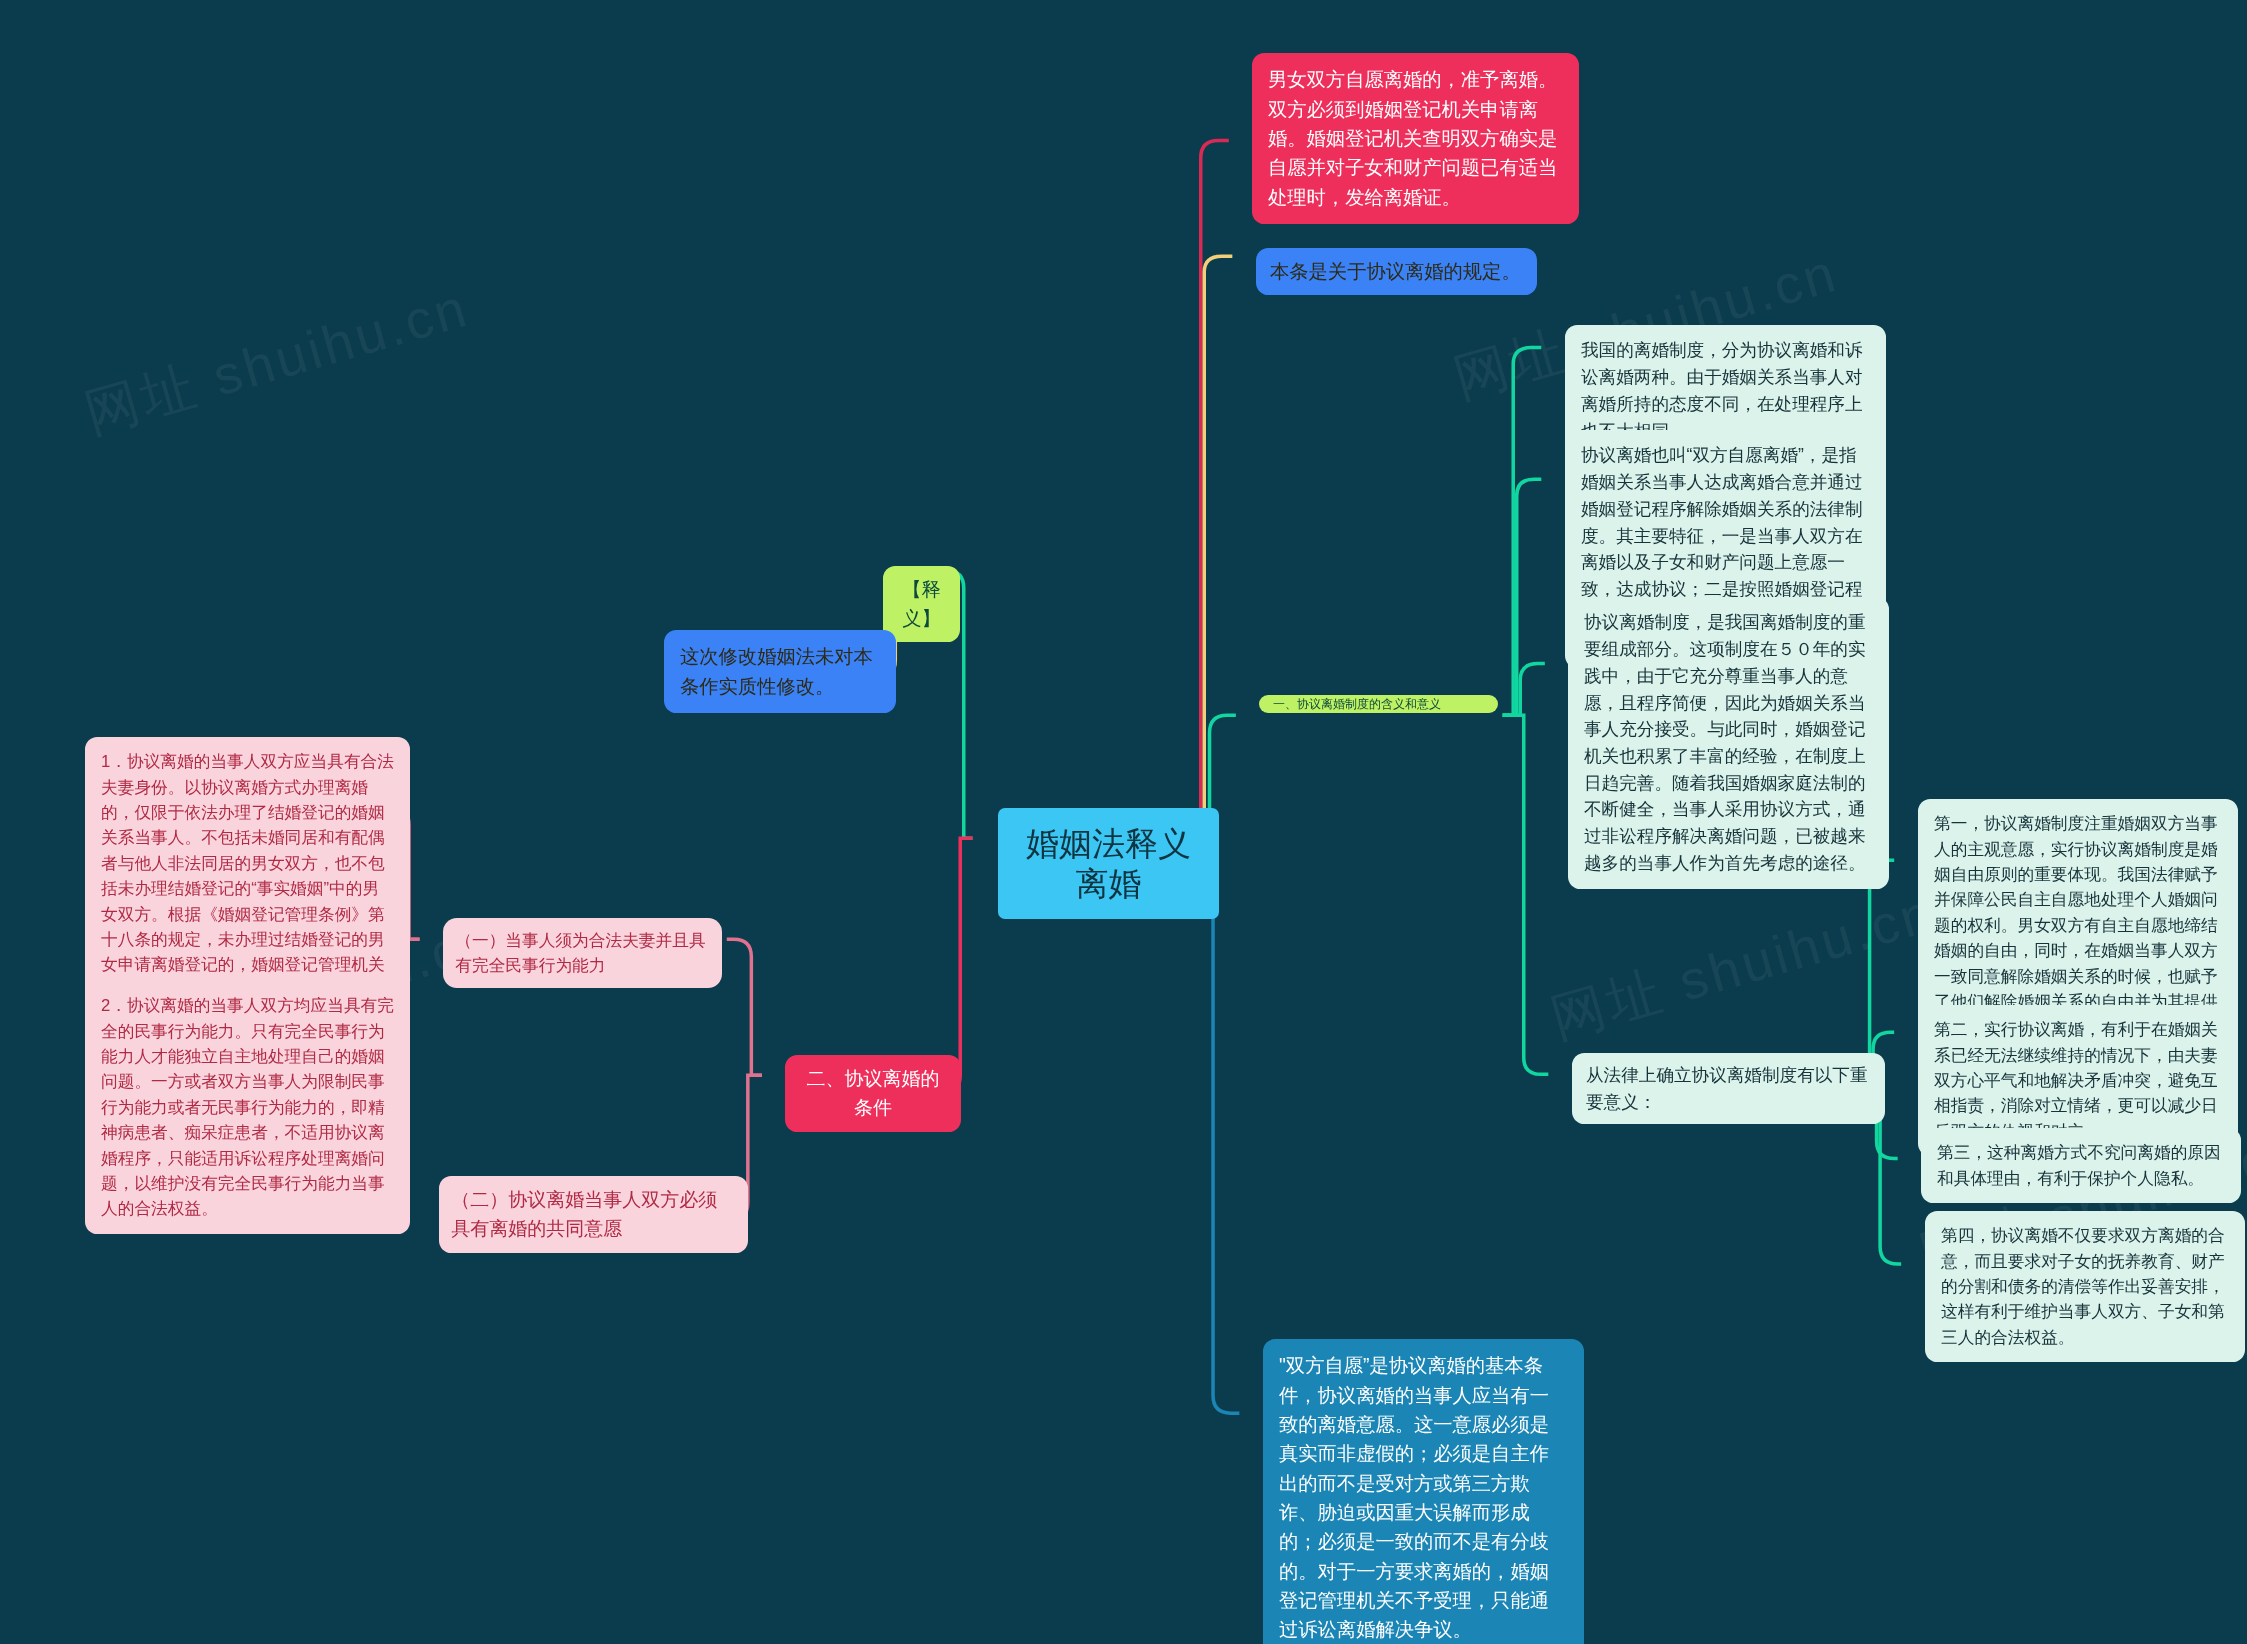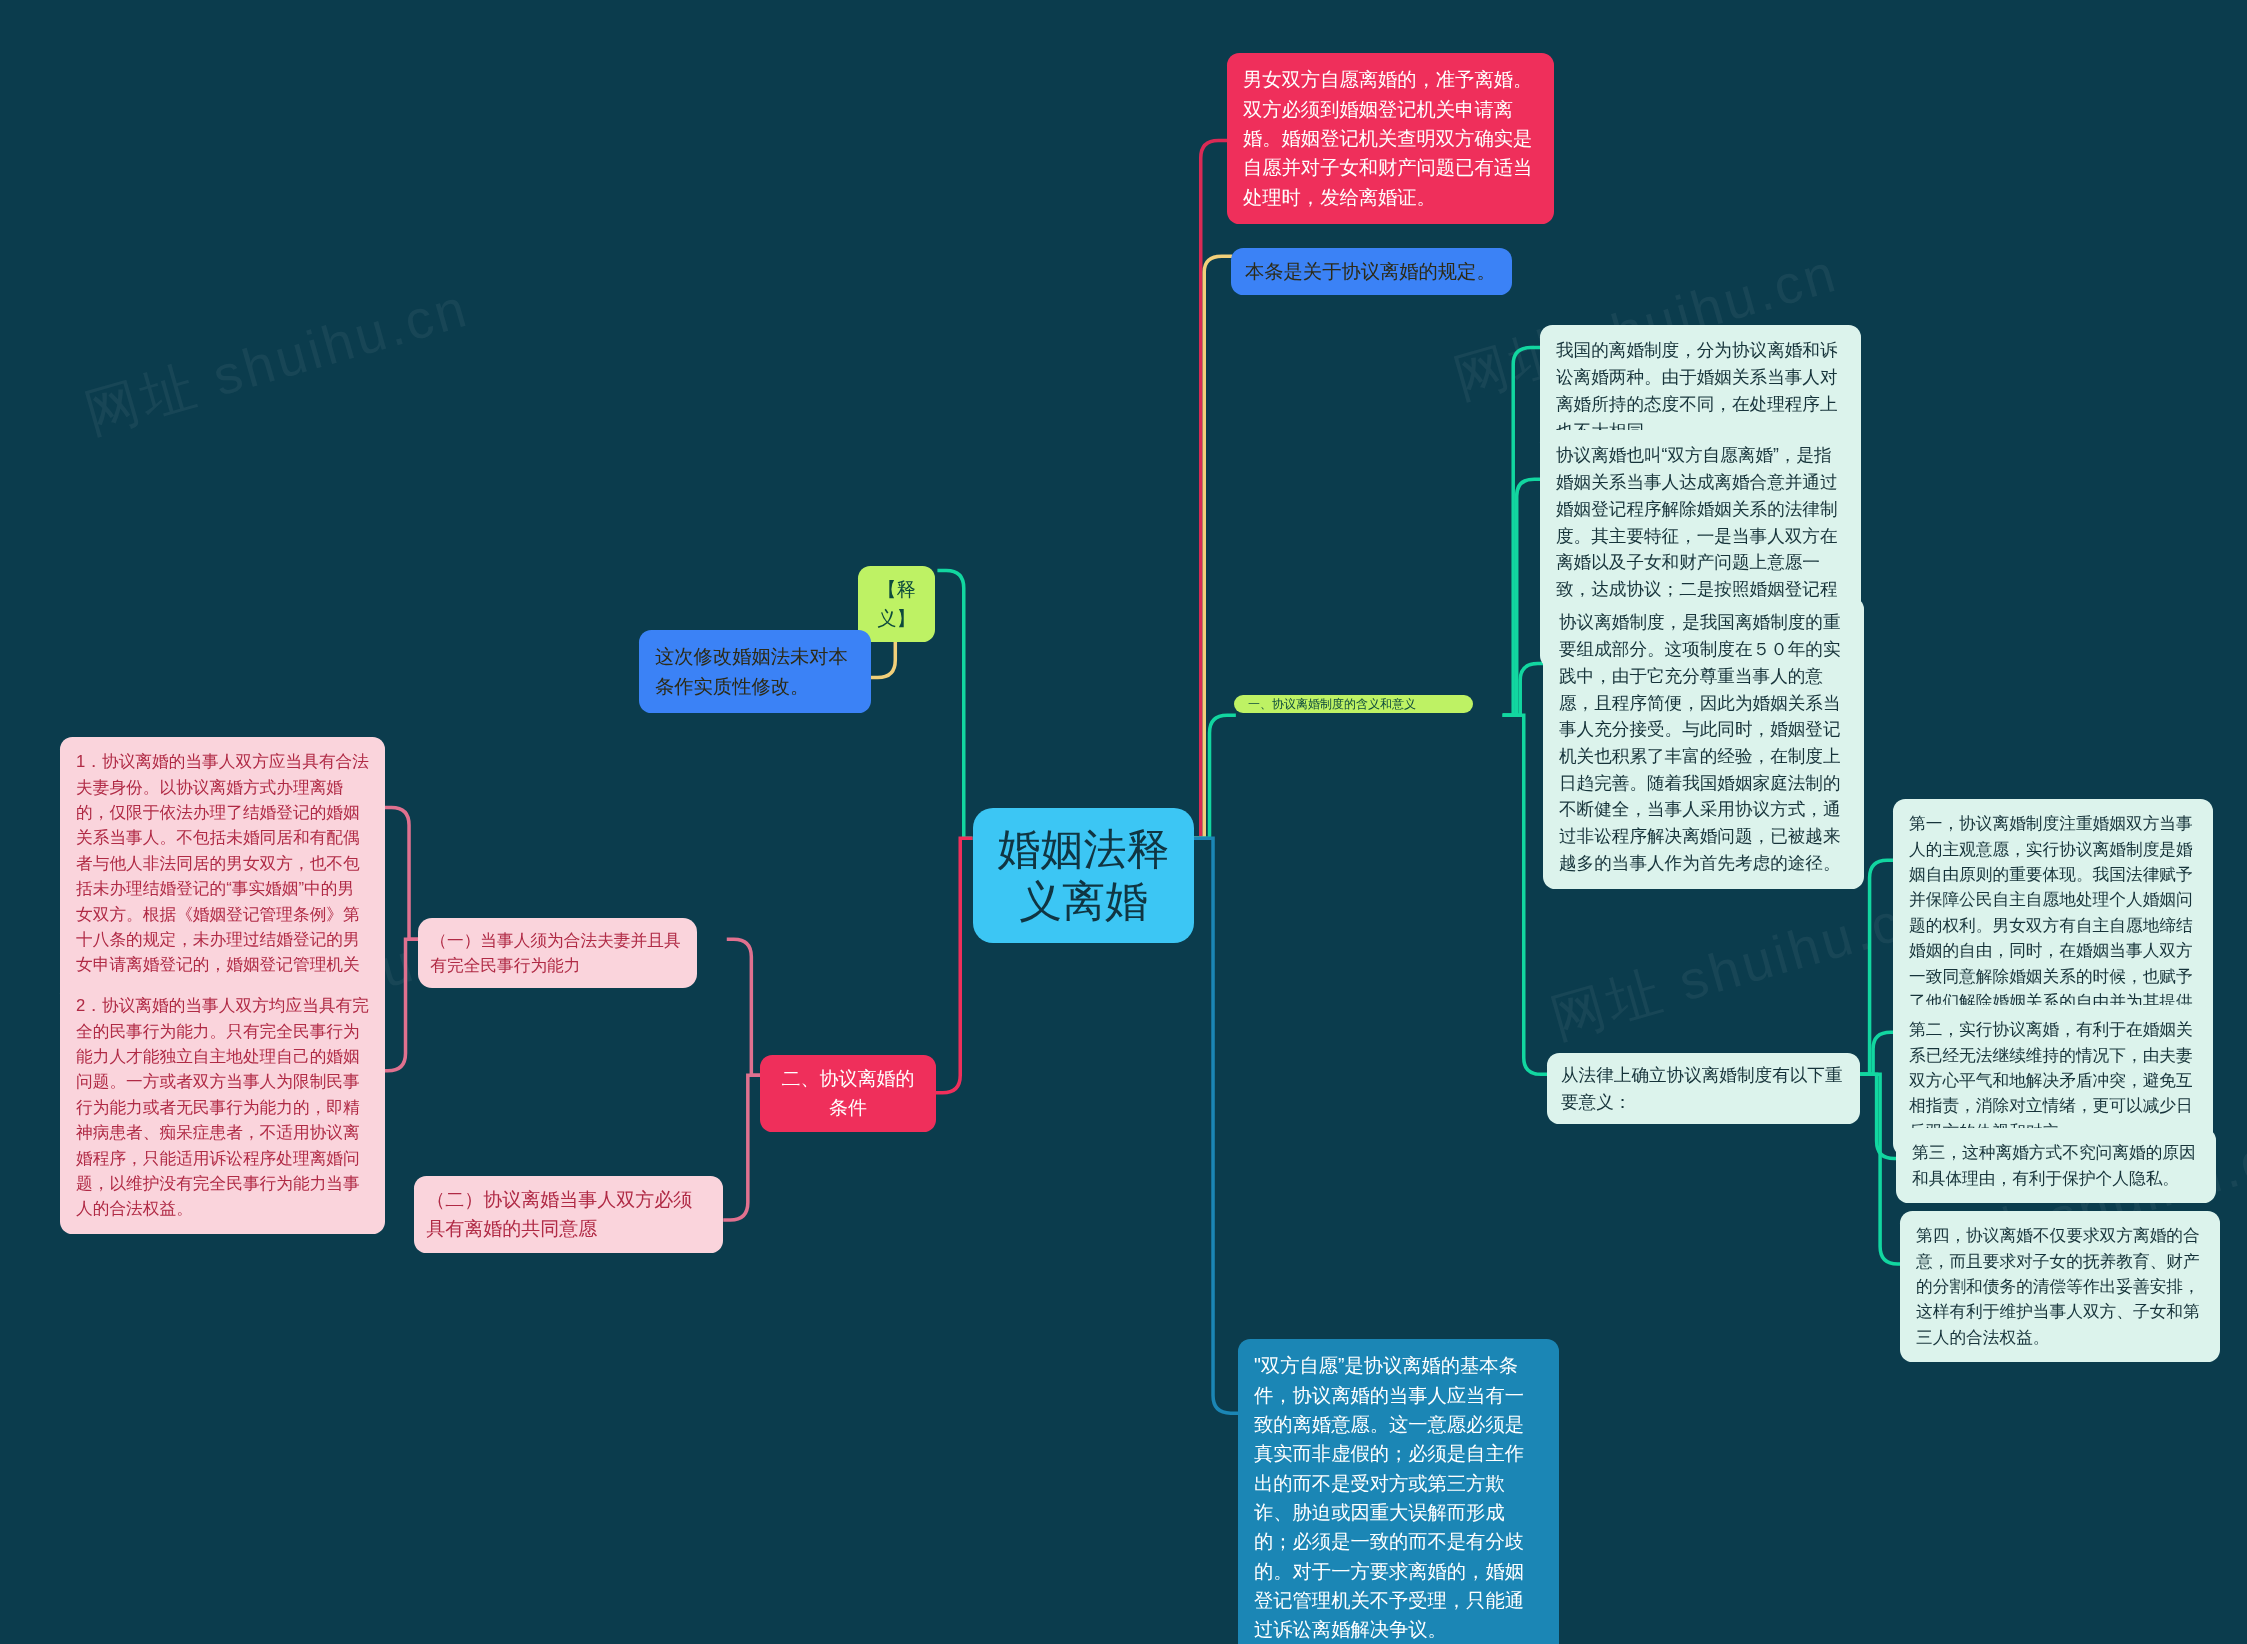--- a/index.html
+++ b/index.html
@@ -17,28 +17,29 @@
   }
   #wires { position: absolute; inset: 0; width: 2247px; height: 1644px; pointer-events: none; }
 
   .node {
     position: absolute;
     border-radius: 12.3px;
     padding: 12.3px 16px;
     line-height: 1.52;
     white-space: pre-wrap;
     word-break: break-all;
+    margin-left: 25px;
   }
   .root {
     background: #3cc6f4;
     color: #103542;
-    font-size: 43px;
+    font-size: 33px;
     line-height: 1.2;
     padding: 16px 23px;
-    border-radius: 20px;
+    border-radius: 7px;
     font-weight: 400;
   }
   .pink-strong { background: #ef2f5b; color: #ffffff; }
   .pink-soft   { background: #fad4dc; color: #b02a45; }
   .yellow      { background: #3b82f6; color: #2d2a16; }
   .green-strong{ background: #bef264; color: #0d4a3c; }
   .green-soft  { background: #dcf3ec; color: #16333a; }
   .blue-strong { background: #1b86b5; color: #ffffff; }
 
   .wm {

